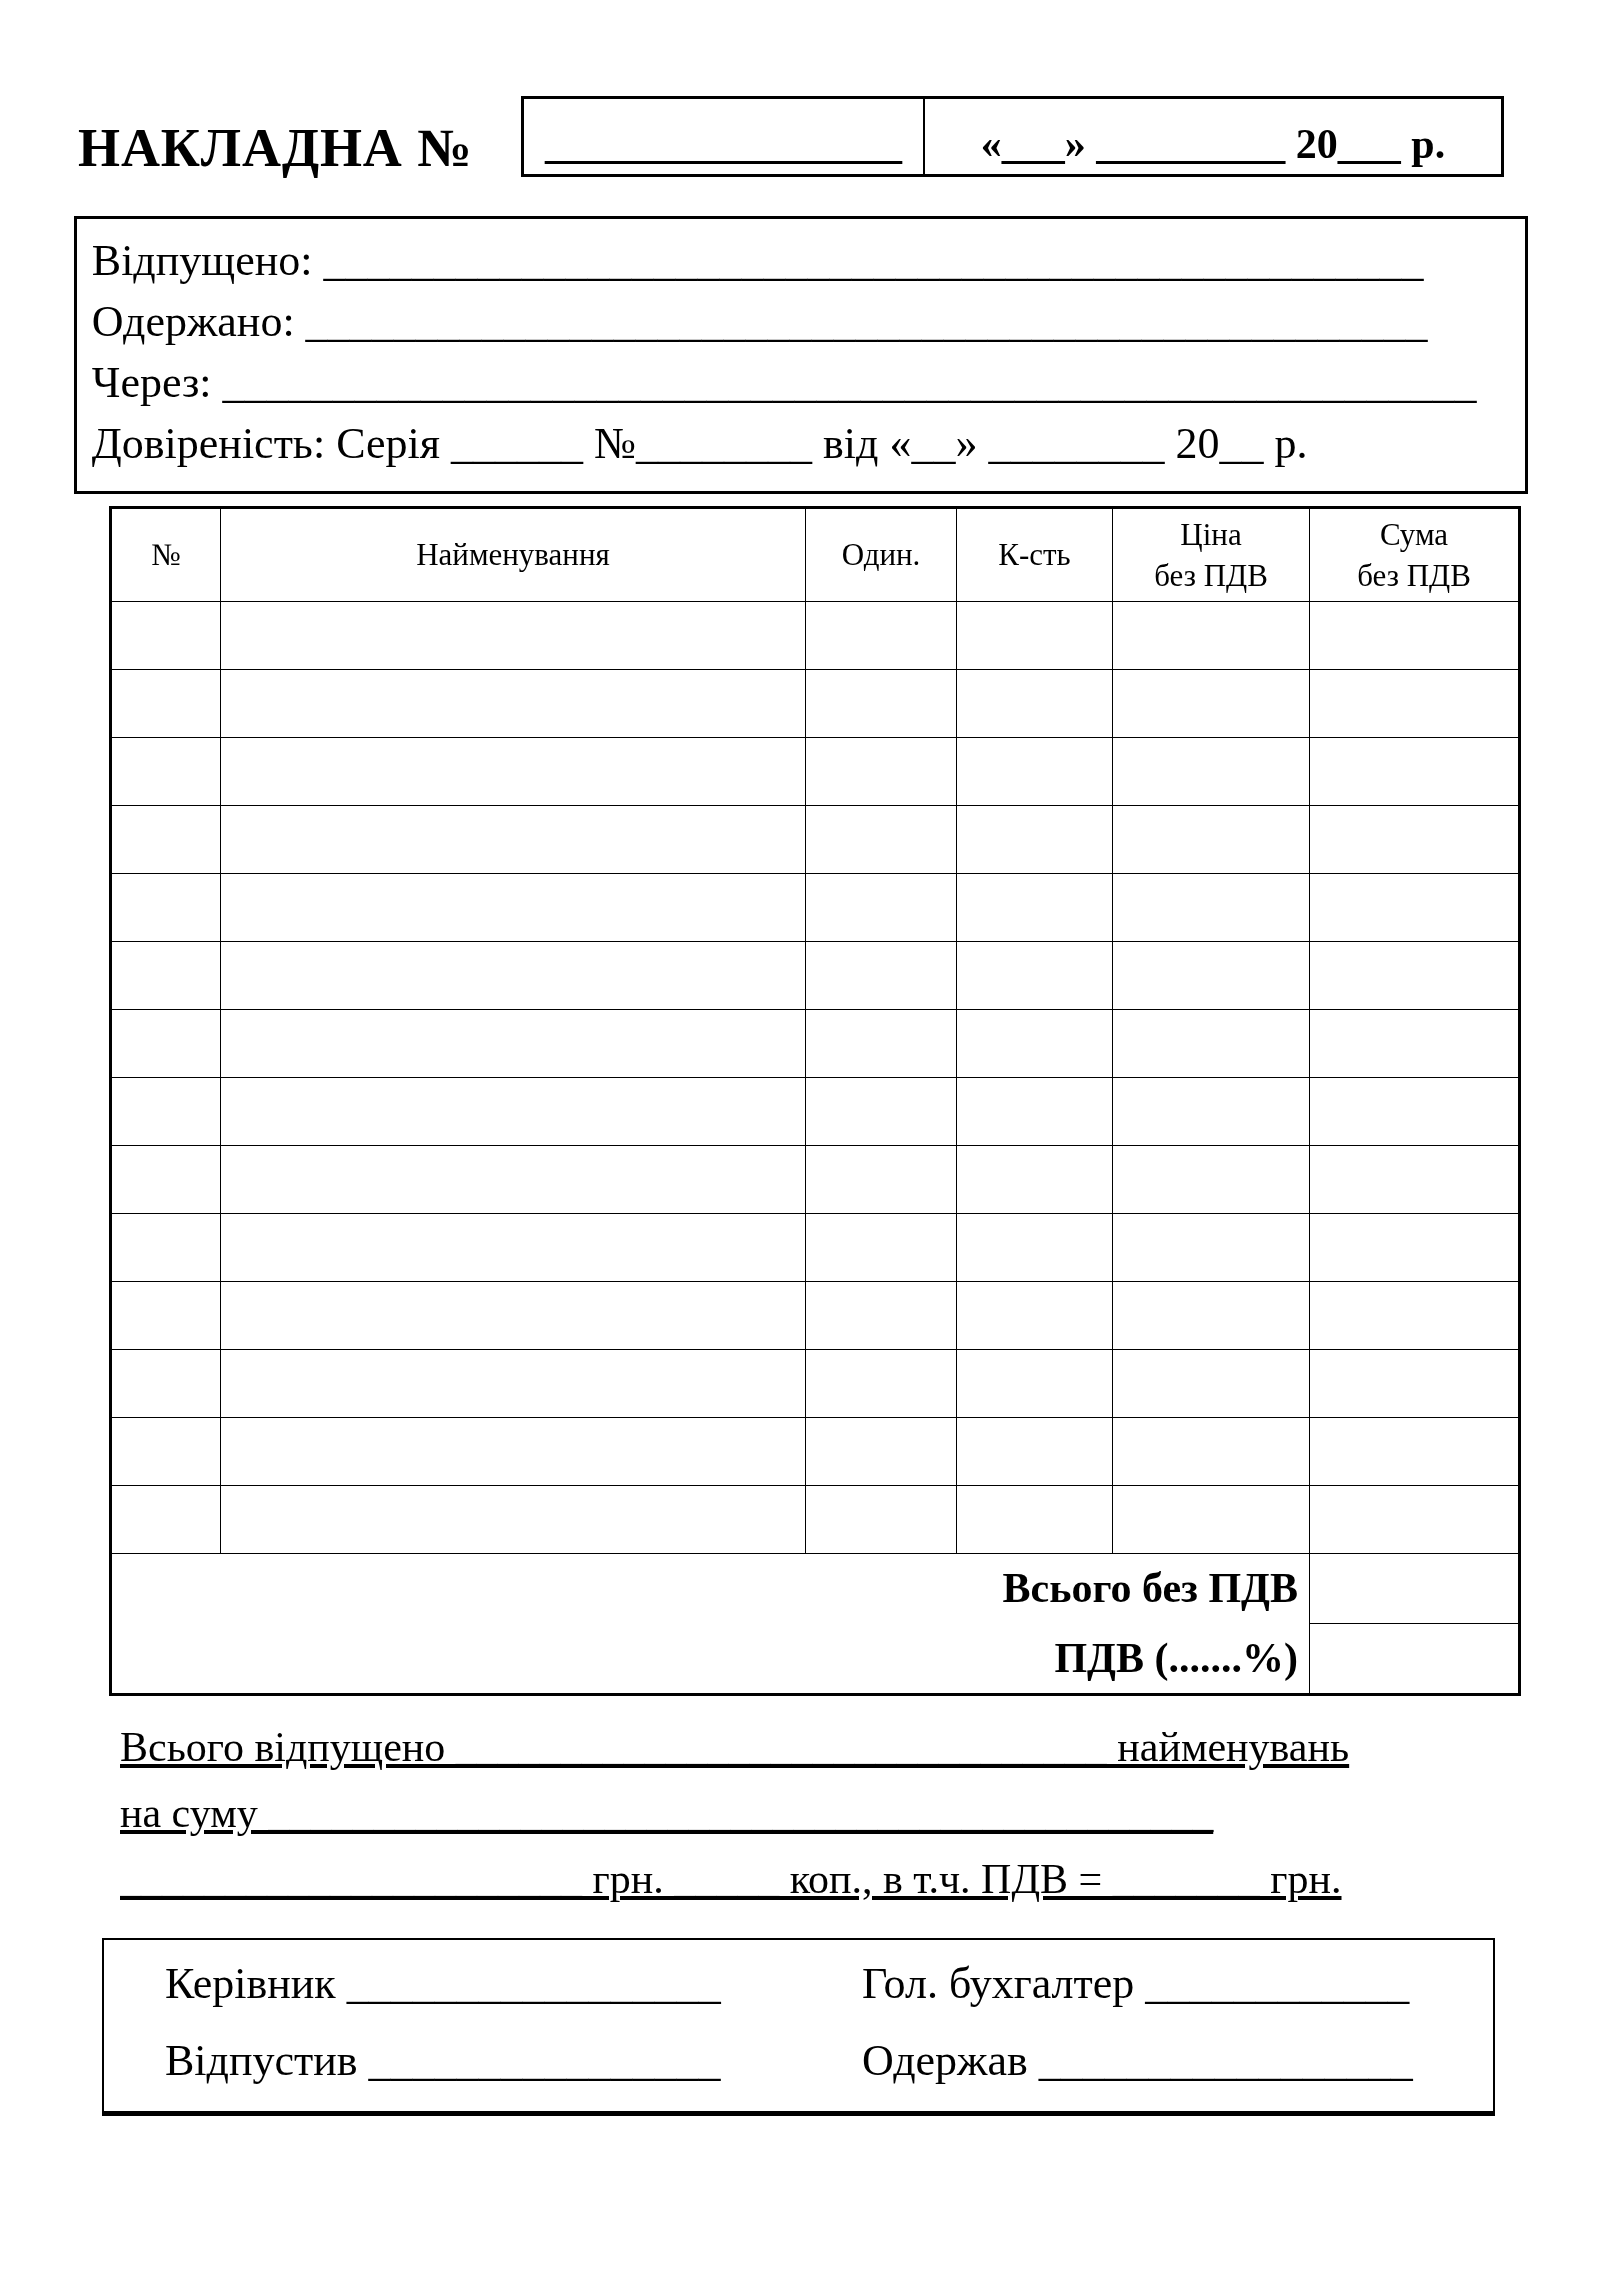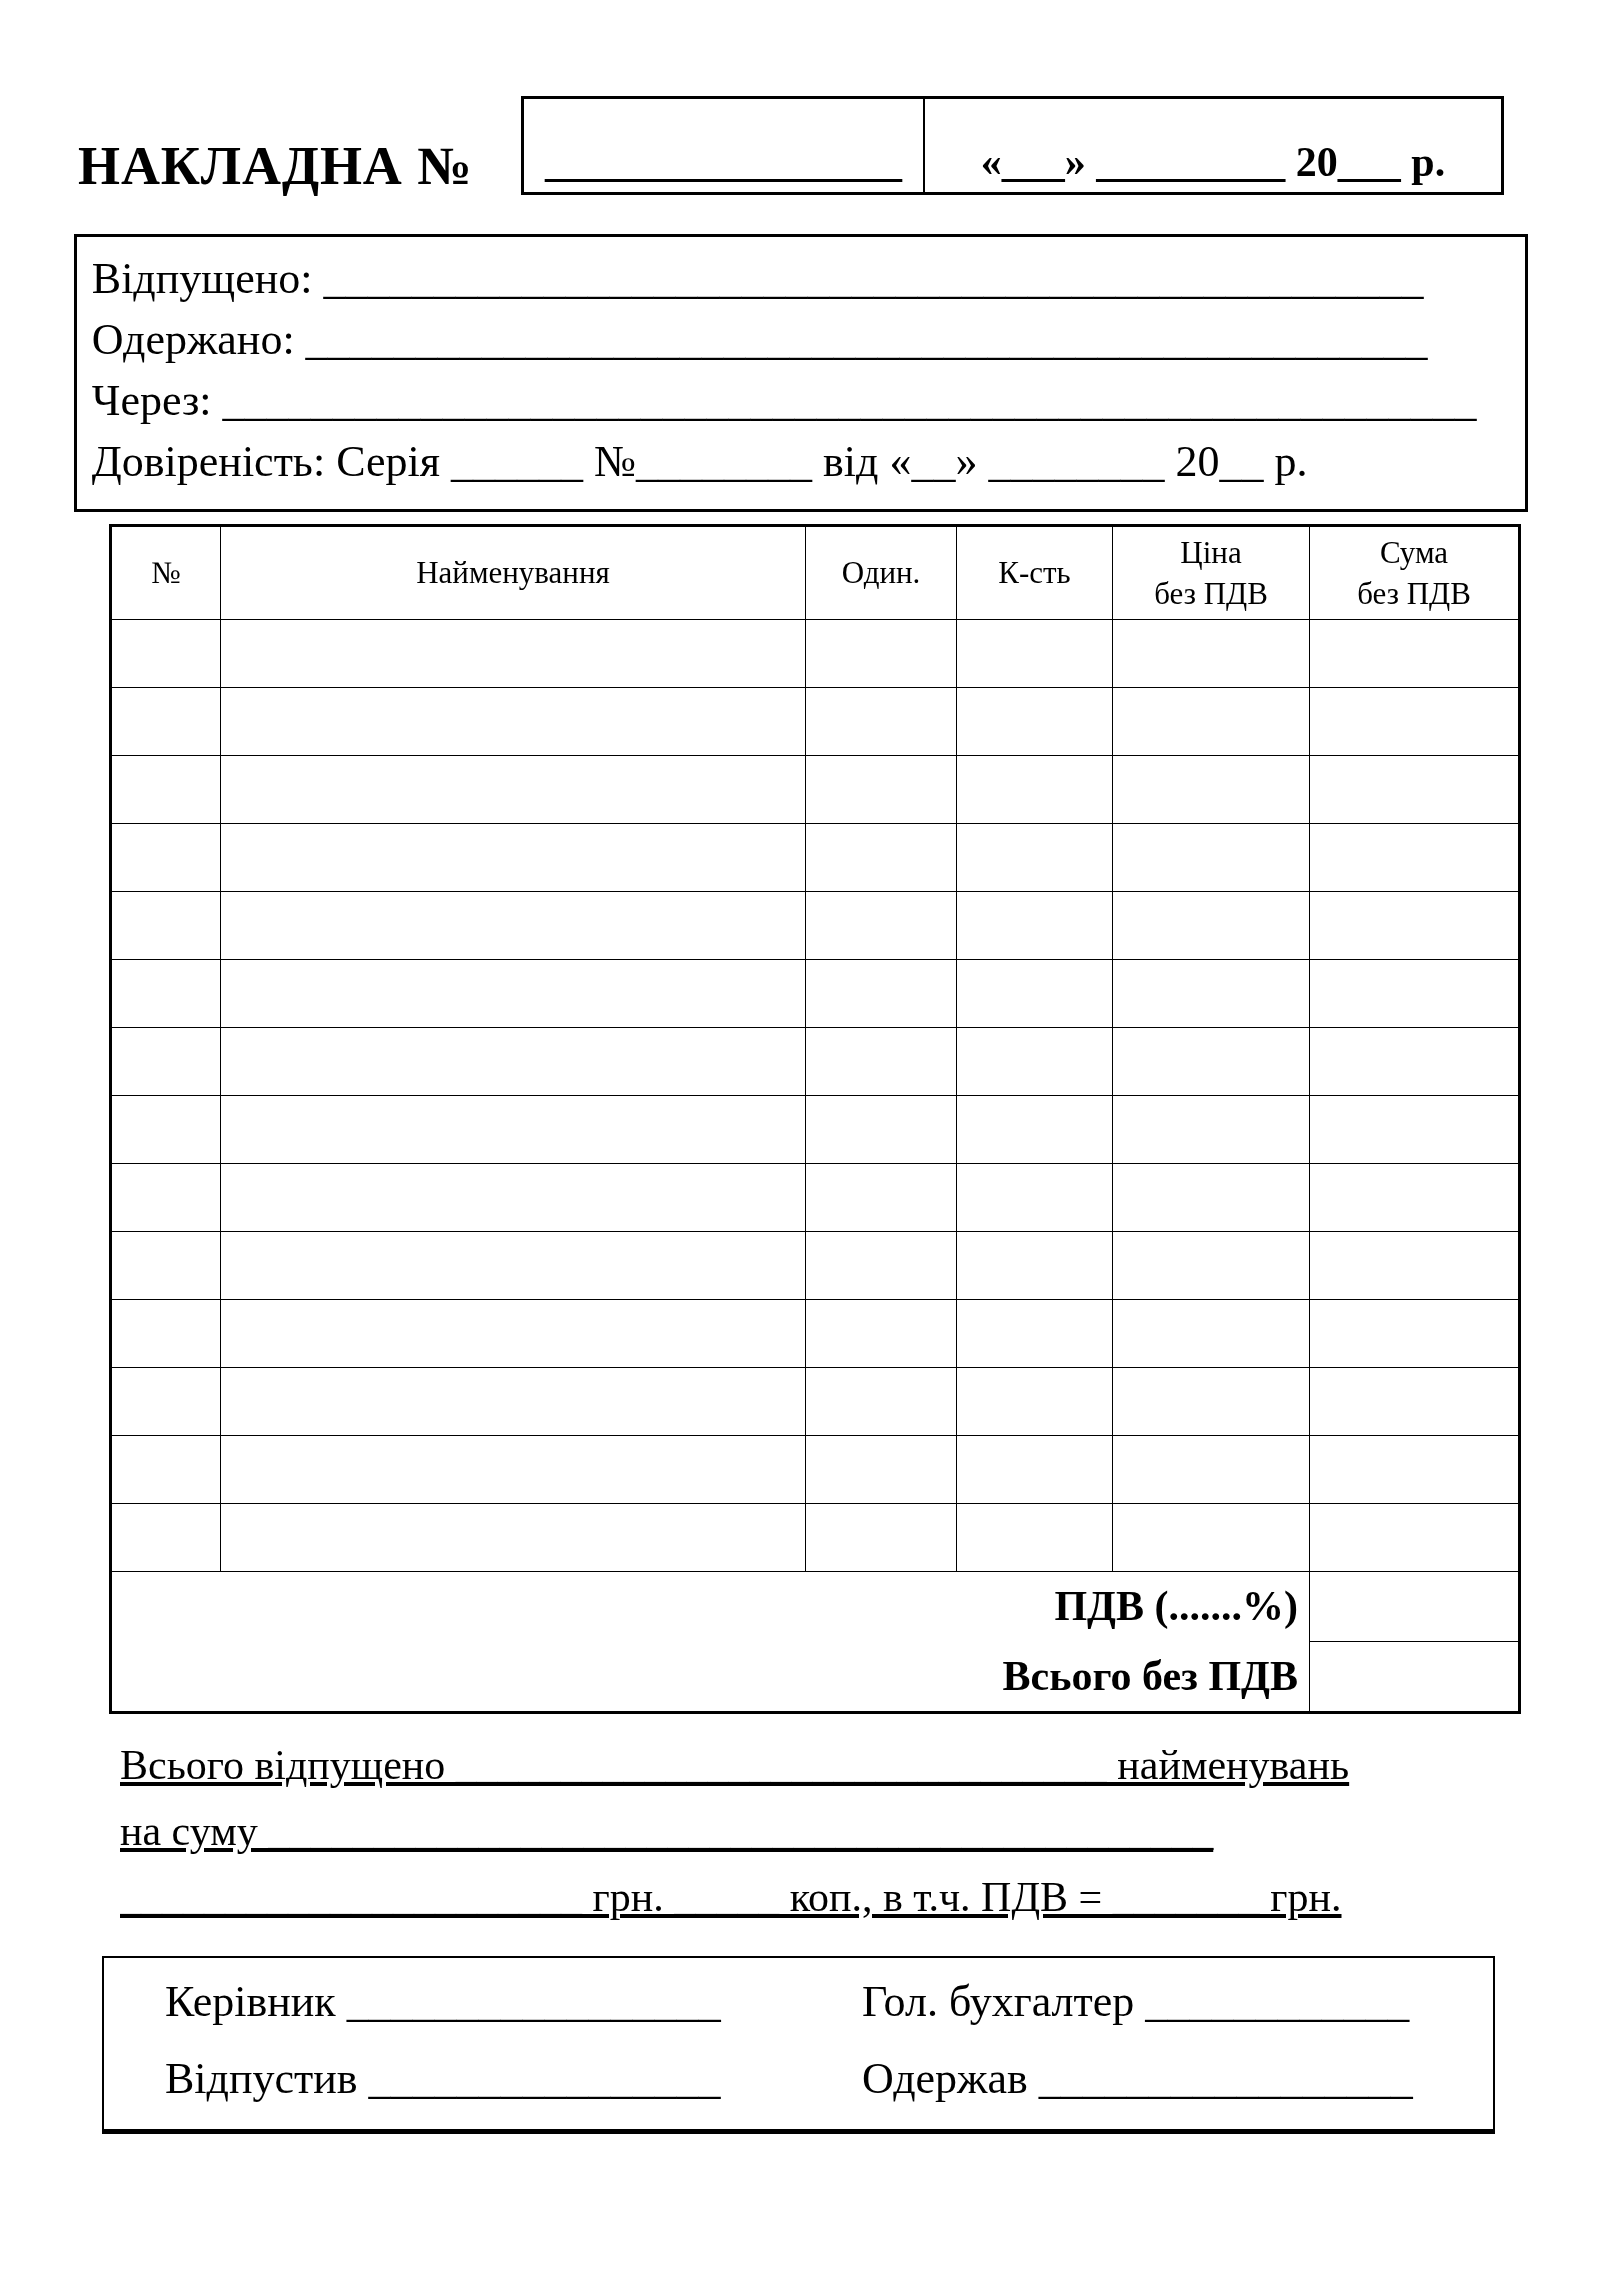--- a/index.html
+++ b/index.html
@@ -5,21 +5,21 @@
   html, body { margin:0; padding:0; }
   body {
     width:1613px; height:2289px;
     background:#ffffff; color:#000000;
     font-family:"Liberation Serif","DejaVu Serif",serif;
     overflow:hidden;
   }
   .page { position:relative; width:1613px; height:2289px; }
 
   
-  .header-row { display:flex; margin:96px 109px 0 78px; height:99px; }
+  .header-row { display:flex; margin:96px 109px 0 78px; height:81px; }
   .title {
     width:443px; flex:none;
     font-size:54px; font-weight:bold; letter-spacing:0.9px;
     display:flex; align-items:flex-end; padding-bottom:1.8px; line-height:1;
   }
   .header-box { flex:1; border:3.7px solid #000; display:flex; }
   .hb-num {
     width:399px; flex:none; border-right:2.8px solid #000;
     display:flex; align-items:flex-end; justify-content:center;
     font-weight:bold; font-size:42px; line-height:1; padding-bottom:9.2px;
@@ -225,25 +225,25 @@
           <td></td>
           <td></td>
           <td></td>
           <td></td>
           <td></td>
           <td></td>
         </tr>
       </tbody>
     <tfoot>
         <tr>
+          <td colspan="5" class="total-label">Всього без ПДВ</td>
+          <td class="total-cell"></td>
+        </tr>
+        <tr>
           <td colspan="5" class="total-label">ПДВ (.......%)</td>
-          <td class="total-cell"></td>
-        </tr>
-        <tr>
-          <td colspan="5" class="total-label">Всього без ПДВ</td>
           <td class="total-cell"></td>
         </tr>
       </tfoot>
   </table>
 
   <div class="summary">
     <div class="summary-line">Всього відпущено _______________________________ найменувань</div>
     <div class="summary-line">на суму _____________________________________________</div>
     <div class="summary-line">______________________ грн. _____ коп., в т.ч. ПДВ = _______ грн.</div>
   </div>

